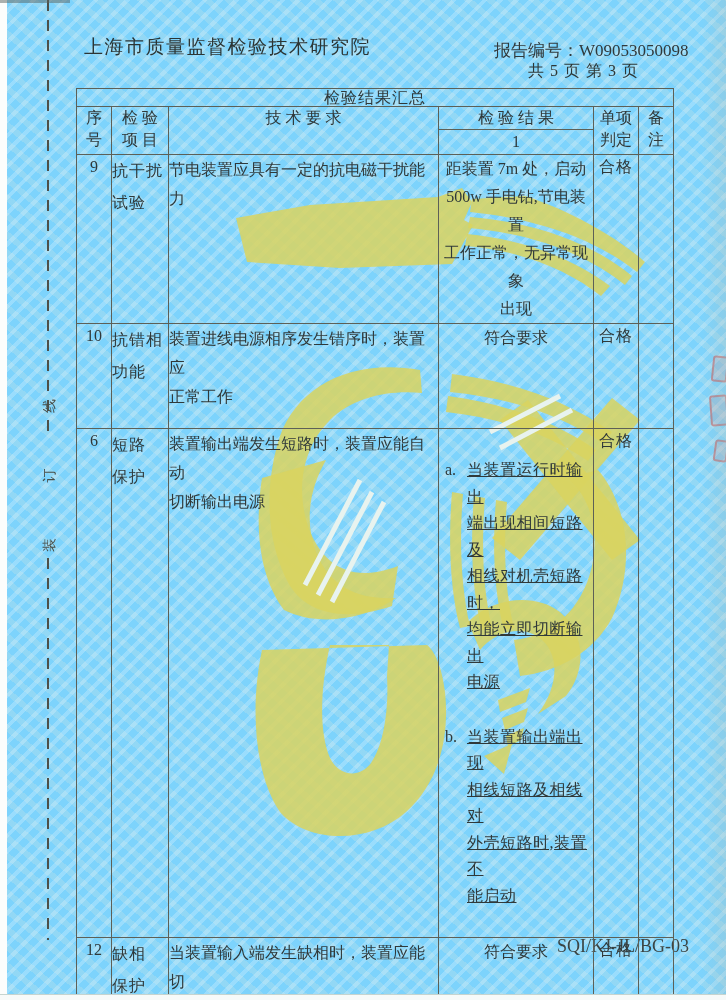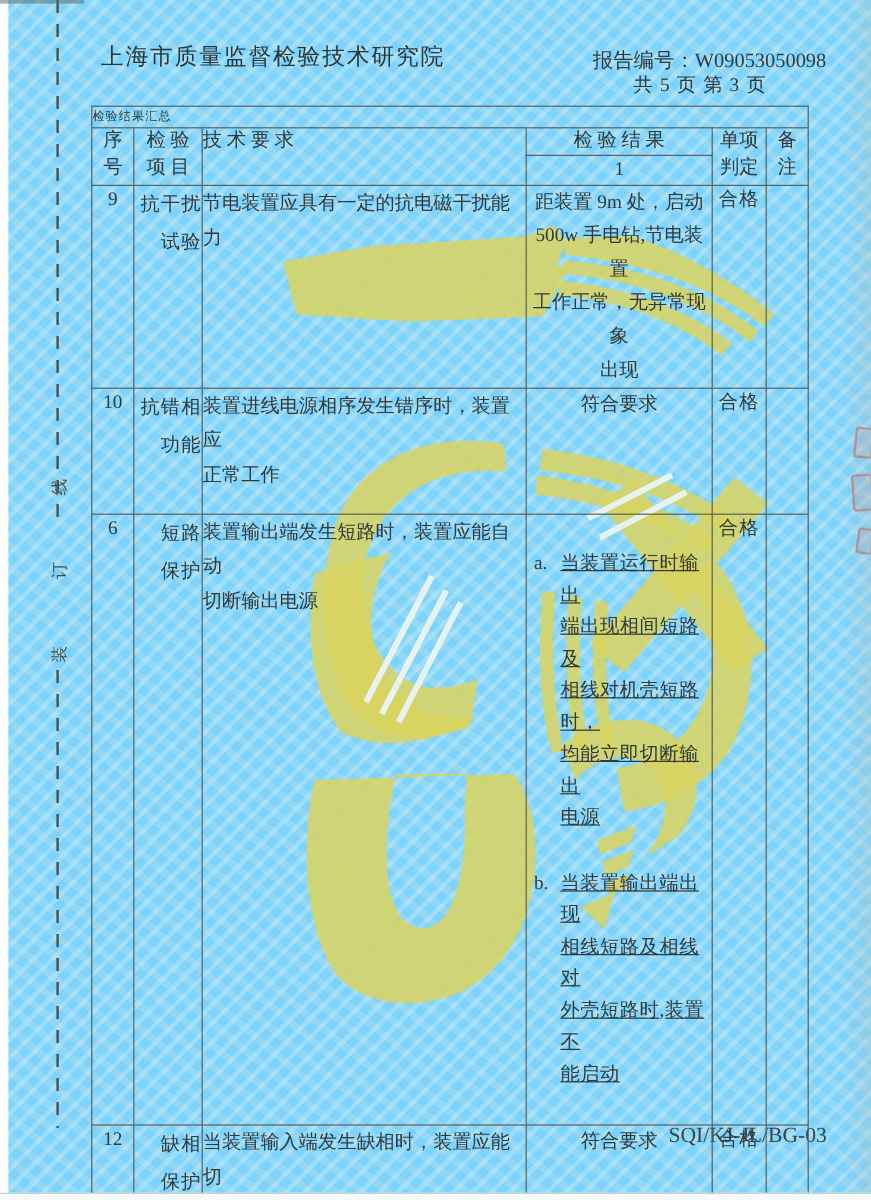--- a/index.html
+++ b/index.html
@@ -35,28 +35,28 @@
     text-align:center;font-size:14px;color:#474d48;letter-spacing:26px;
     transform:rotate(-90deg);z-index:2;white-space:nowrap;
   }
   
   table.report{
     position:absolute;left:76px;top:88px;z-index:2;
     border-collapse:collapse;table-layout:fixed;width:597px;
     font-size:16px;color:#30393a;
   }
   table.report td{border:1px solid #5d6057;vertical-align:top;padding:0;overflow:hidden;}
-  .t-summary{height:17px;text-align:left;font-size:10px;line-height:17px;letter-spacing:1px;}
+  .t-summary{height:17px;text-align:center;font-size:16px;line-height:17px;letter-spacing:1px;}
   .h1{height:21px;}
   .h2{height:24px;}
   .hc{text-align:center;white-space:pre-line;line-height:22px;padding-top:2px;}
-  .hc2{text-align:left;white-space:pre-line;line-height:22px;padding-top:3px;}
+  .hc2{text-align:center;white-space:pre-line;line-height:22px;padding-top:3px;}
   .sub1{text-align:center;line-height:24px;}
   .c-no{text-align:center;line-height:24px;padding-top:5px;}
-  .c-item{text-align:right;white-space:pre-line;line-height:32px;padding-top:4px;letter-spacing:1px;}
+  .c-item{text-align:left;white-space:pre-line;line-height:32px;padding-top:4px;letter-spacing:1px;}
   .c-req{white-space:pre-line;line-height:29px;padding:4px 4px 0 9px;}
   .c-res{text-align:center;white-space:pre-line;line-height:28px;padding-top:4px;}
   .c-verdict{text-align:center;line-height:24px;padding-top:4px;letter-spacing:1px;margin-top:23px;}
   .r9{height:114px;}.r10{height:105px;}.r11{height:249px;}
   .r12{height:57px;}
   .res-list{text-align:left;padding-top:6px;}
   .res-item{display:flex;line-height:26.5px;margin:0 0 0 6px;}
   .res-label{width:22px;flex:0 0 22px;}
   .res-text{flex:1;white-space:pre-line;letter-spacing:.5px;text-decoration:underline;}
   
@@ -141,21 +141,21 @@
       </tr>
       <tr class="h2">
             <td class="sub1">1</td>
           </tr>
 
       <tr class="r9">
         <td class="c-no">9</td>
         <td class="c-item">抗干扰
 试验</td>
         <td class="c-req">节电装置应具有一定的抗电磁干扰能力</td>
-        <td class="c-res">距装置 9m 处，启动
+        <td class="c-res">距装置 7m 处，启动
 500w 手电钻,节电装置
 工作正常，无异常现象
 出现</td>
         <td class="c-verdict">合格</td>
         <td></td>
       </tr>
       <tr class="r10">
         <td class="c-no">10</td>
         <td class="c-item">抗错相
 功能</td>

